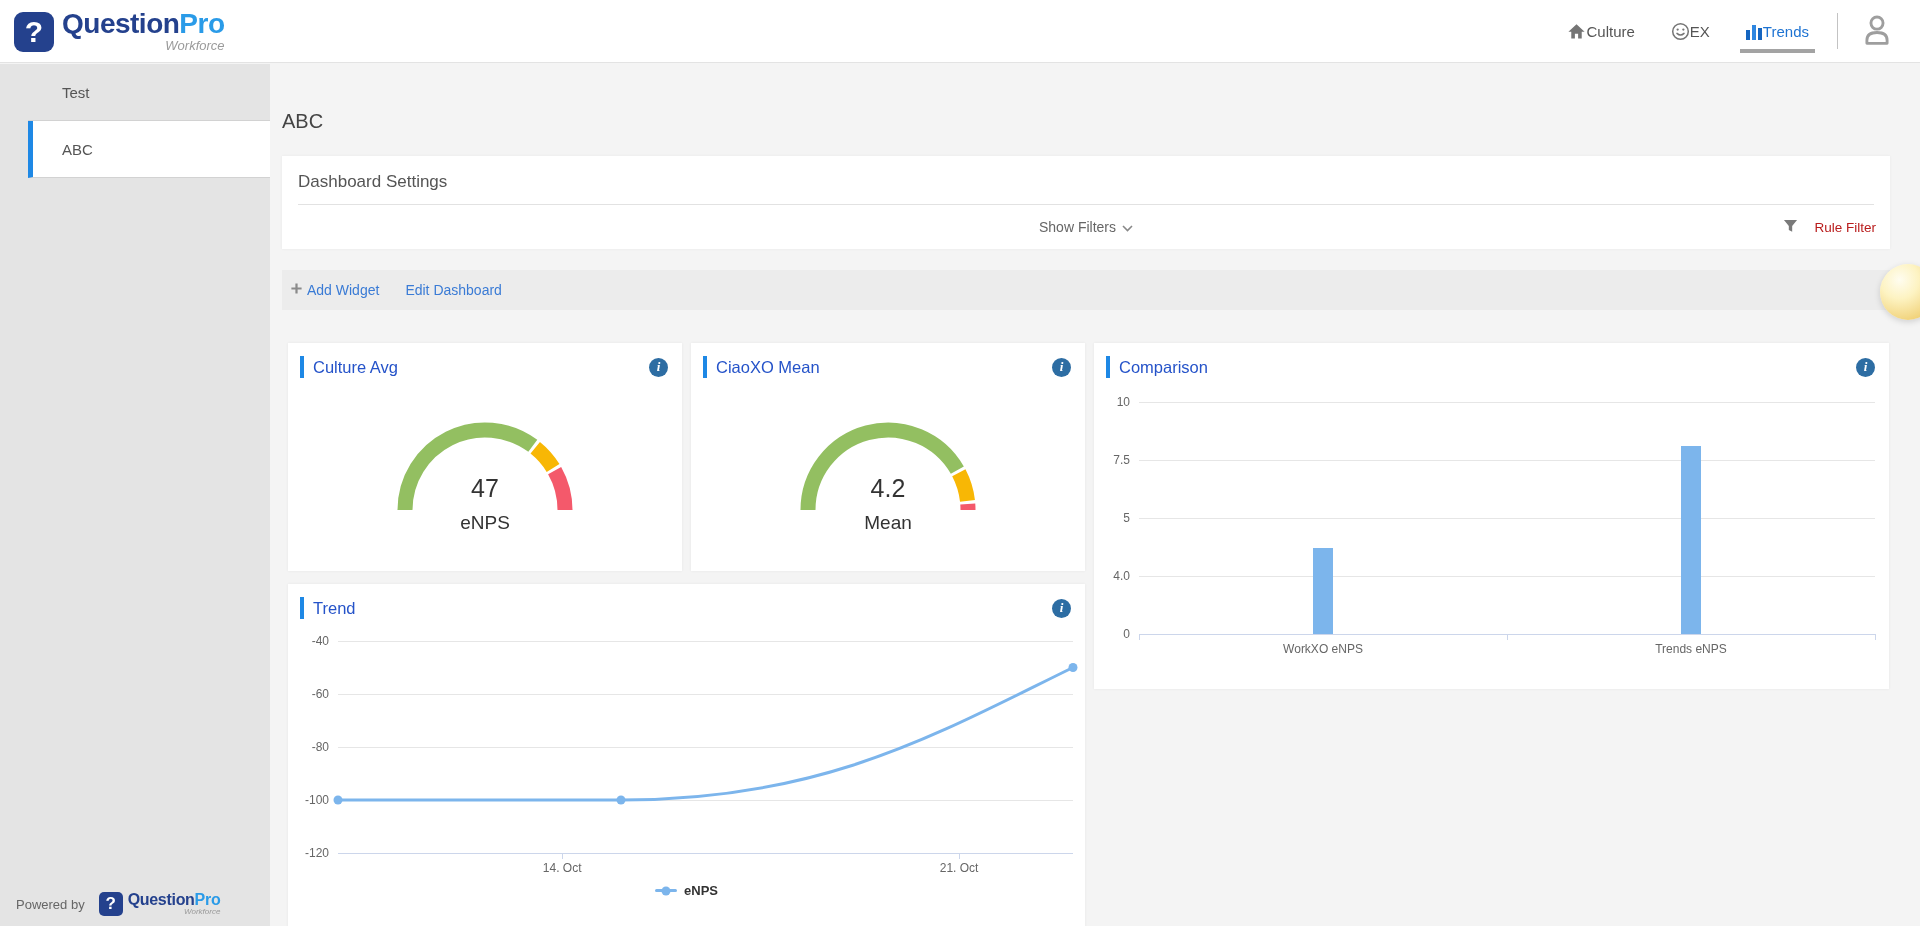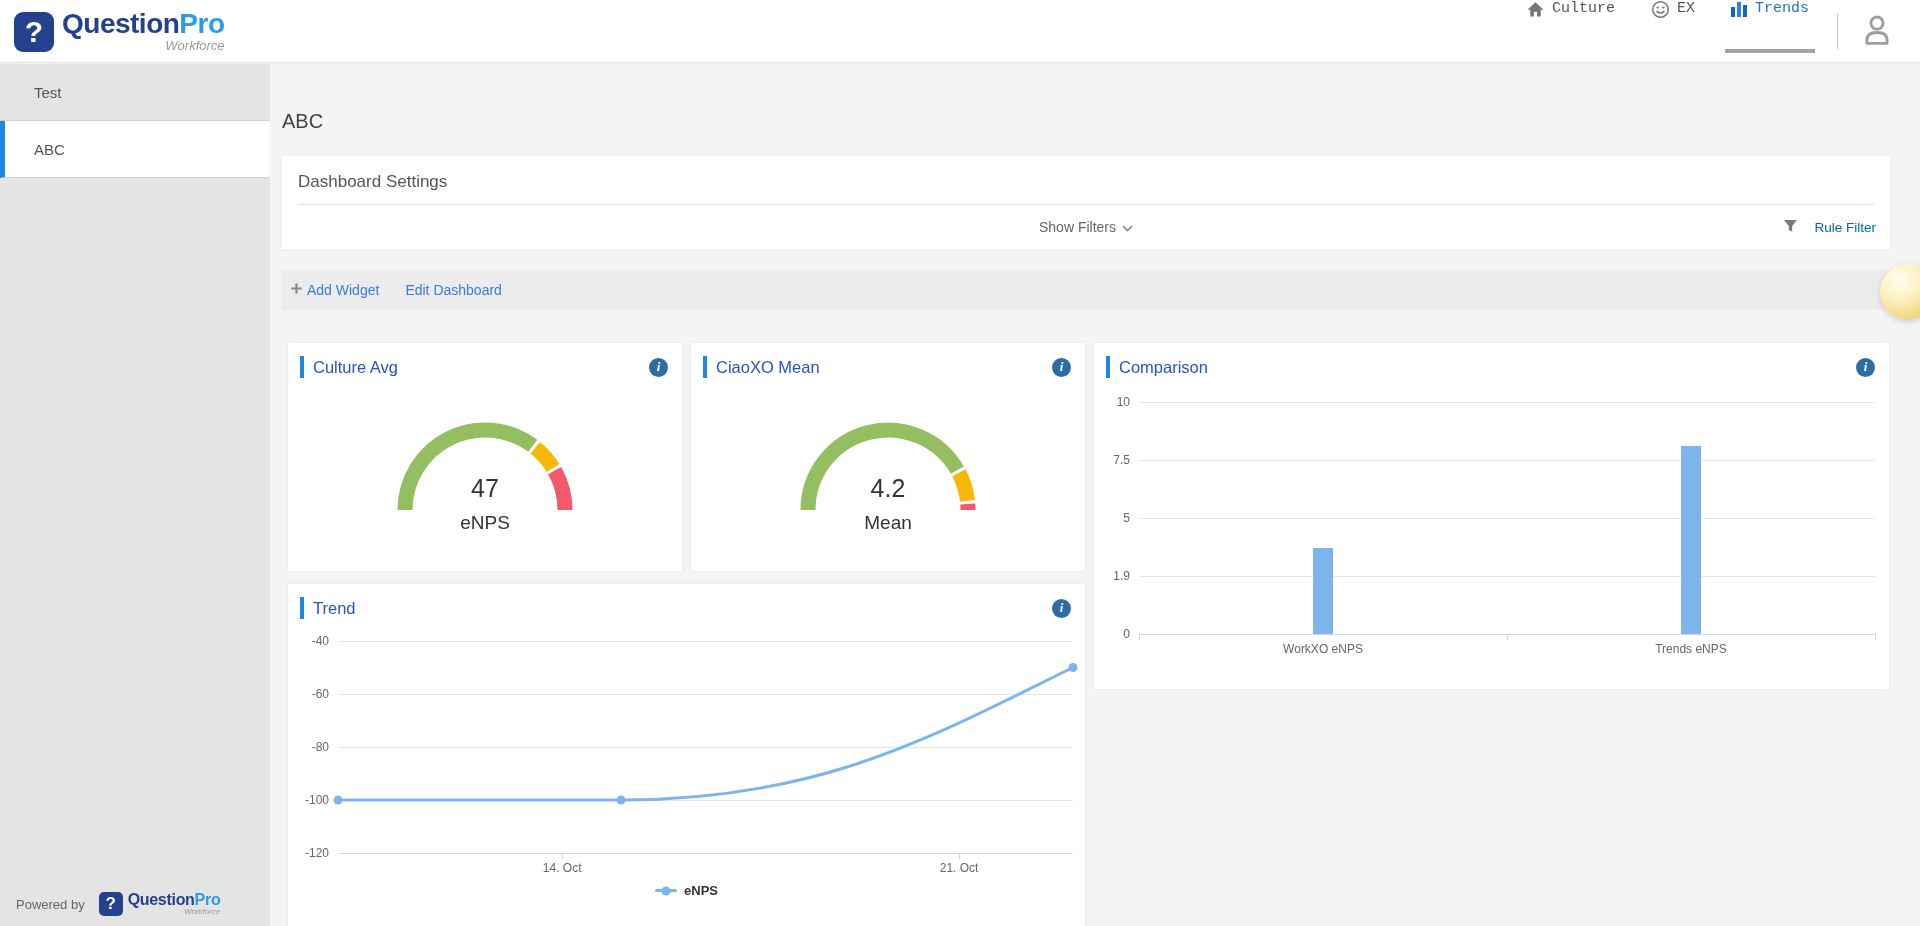--- a/index.html
+++ b/index.html
@@ -12,30 +12,30 @@
   .brand { display:flex; align-items:flex-start; margin-left:14px; cursor:pointer; }
   .brand-box { width:40px; height:40px; background:#24418d; border-radius:9px; color:#fff;
                font-size:30px; font-weight:700; display:flex; align-items:center; justify-content:center;
                margin-top:2px; }
   .brand-text { margin-left:8px; line-height:1; }
   .brand-name { font-size:28px; font-weight:700; letter-spacing:-0.5px; }
   .brand-name .p1 { color:#24418d; }
   .brand-name .p2 { color:#2a9be8; }
   .brand-tagline { display:block; text-align:right; font-style:italic; color:#9a9a9a; font-size:13px; margin-top:1px; }
   .top-nav { margin-left:auto; display:flex; align-items:center; margin-right:26px; height:100%; }
-  .nav-item { display:flex; gap:7px; margin-left:36px; font-size:15px; color:#555;
-              cursor:pointer; position:relative; height:100%;font-family:Liberation Mono, monospace; }
+  .nav-item { display:flex; align-items:center; margin-left:36px; font-size:15px; color:#555;
+              cursor:pointer; position:relative; height:100%; }
   .nav-item svg { display:block; }
   .nav-item.active { color:#1e73d2; }
   .nav-item.active .nav-underline { position:absolute; left:-6px; right:-6px; bottom:9px; height:4px; background:#a3a3a3; }
   .nav-divider { width:1px; height:36px; background:#c3c3c3; margin-left:28px; }
   .avatar-btn { margin-left:22px; cursor:pointer; display:flex; align-items:center; }
 
   
-  .sidebar { position:absolute; top:64px; left:0; bottom:0; width:270px; background:#e4e4e4; }
+  .sidebar { position:absolute; top:64px; left:0; bottom:0; width:270px; background:#e4e4e4;padding-left:28px; }
   .side-item { height:57px; display:flex; align-items:center; padding-left:34px; font-size:15px;
                color:#555; cursor:pointer; border-bottom:1px solid #d2d2d2; }
   .side-item.active { background:#fff; border-left:5px solid #1e88e5; padding-left:29px; }
   .side-item.add { padding-left:18px; height:56px; }
   .powered { position:absolute; bottom:10px; left:16px; display:flex; align-items:center; }
   .powered-label { font-size:13px; color:#666; margin-right:14px; }
   .mini-box { width:24px; height:24px; background:#24418d; border-radius:5px; color:#fff; font-size:17px;
               font-weight:700; display:flex; align-items:center; justify-content:center; }
   .mini-text { margin-left:5px; line-height:1; }
   .mini-name { font-size:16px; font-weight:700; letter-spacing:-0.3px; }
@@ -45,21 +45,21 @@
   
   .main { position:absolute; top:64px; left:270px; right:0; bottom:0; padding:0 30px 0 12px; }
   .page-title { margin-top:46px; font-size:20px; color:#444; }
 
   .settings-panel { margin-top:23px; background:#fff; box-shadow:0 0 3px rgba(0,0,0,0.05); }
   .settings-title { padding:16px 16px 12px; font-size:17px; color:#555; }
   .settings-divider { height:1px; background:#e2e2e2; margin:0 16px; }
   .filters-row { height:44px; position:relative; display:flex; align-items:center; justify-content:center; }
   .show-filters { display:flex; align-items:center; gap:6px; font-size:14px; color:#666; cursor:pointer; }
   .rule-filter { position:absolute; right:14px; top:0; bottom:0; display:flex; align-items:center; gap:16px;
-                 cursor:pointer; font-size:13.5px; color:#0369a1; }
+                 cursor:pointer; font-size:13.5px; color:#b91c1c; }
 
   .toolbar { margin-top:21px; height:40px; background:#ececec; display:flex; align-items:center; padding-left:8px; }
   .toolbar-link { display:flex; align-items:center; gap:4px; color:#3a7bd5; font-size:14px; cursor:pointer; margin-right:26px; }
 
   
   .widgets { margin-top:33px; margin-left:6px; display:flex; gap:9px; }
   .col-left { width:797px; display:flex; flex-direction:column; }
   .col-right { width:795px; }
   .gauge-row { display:flex; gap:9px; }
   .card { background:#fff; box-shadow:0 0 3px rgba(0,0,0,0.06); }
@@ -309,21 +309,21 @@
           <span class="accent-bar"></span>
           <span class="card-title">Comparison</span>
           <span class="info-icon">
               <span>i</span>
             </span>
         </div>
         <div class="plot comparison-plot">
             <div class="gridline axisline" style="top: 232px;"></div>
             <div class="ytick-label" style="top: 232px;">0</div>
             <div class="gridline" style="top: 174px;"></div>
-            <div class="ytick-label" style="top: 174px;">1.9</div>
+            <div class="ytick-label" style="top: 174px;">4.0</div>
             <div class="gridline" style="top: 116px;"></div>
             <div class="ytick-label" style="top: 116px;">5</div>
             <div class="gridline" style="top: 58px;"></div>
             <div class="ytick-label" style="top: 58px;">7.5</div>
             <div class="gridline" style="top: 0px;"></div>
             <div class="ytick-label" style="top: 0px;">10</div>
             <div class="bar" style="left: 25%; height: 85.84px; background: rgb(124, 181, 236);"></div>
             <div class="xlabel" style="left: 25%;">WorkXO eNPS</div>
             <div class="bar" style="left: 75%; height: 187.92px; background: rgb(124, 181, 236);"></div>
             <div class="xlabel" style="left: 75%;">Trends eNPS</div>

